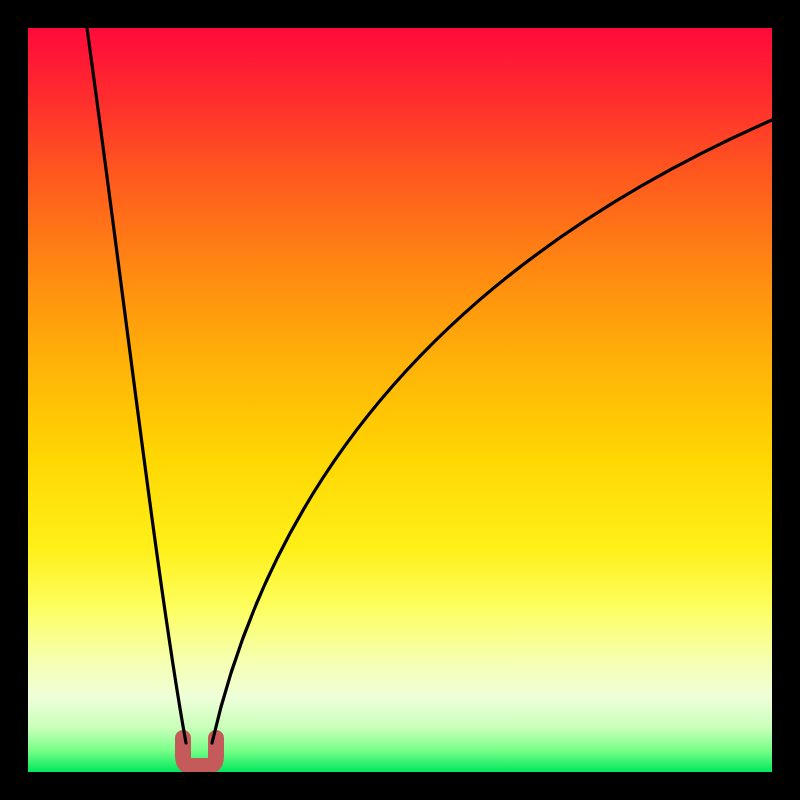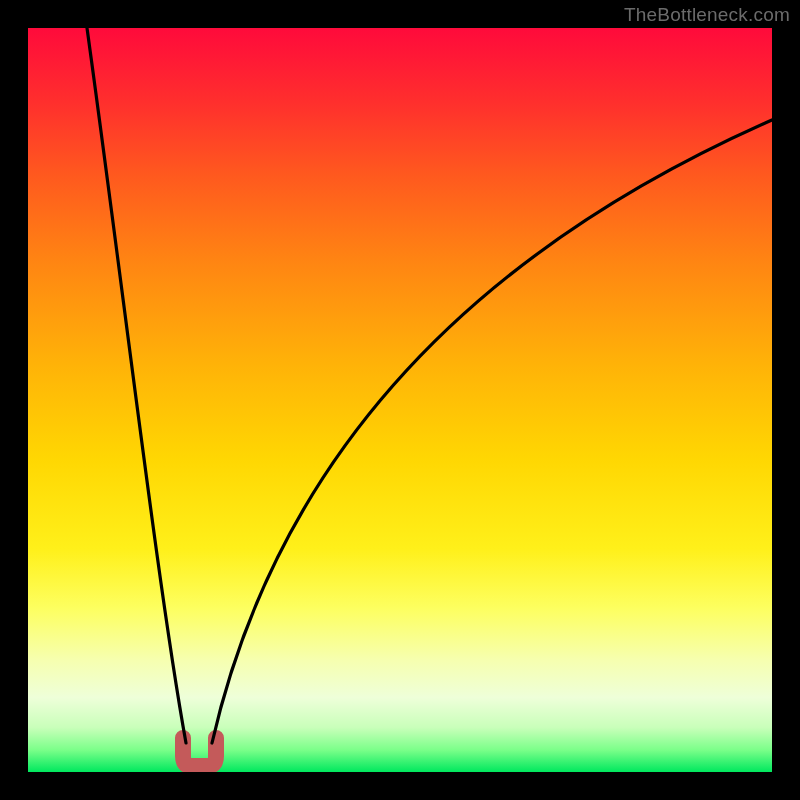--- a/index.html
+++ b/index.html
@@ -73,14 +73,13 @@
                L 188 710" fill="none" stroke="#c45a5a" stroke-width="16" stroke-linecap="round" stroke-linejoin="round"></path>
 
       <path d="M 59 0
                C 95 260, 130 560, 158 715" fill="none" stroke="#000000" stroke-width="3.2" stroke-linecap="round"></path>
 
       <path d="M 184 715
                C 225 535, 340 270, 744 92" fill="none" stroke="#000000" stroke-width="3.2" stroke-linecap="round"></path>
     </svg>
 
   </div>
-  <div class="watermark">TheBottleneck.com</div>
 </div>
 
 </body></html>

